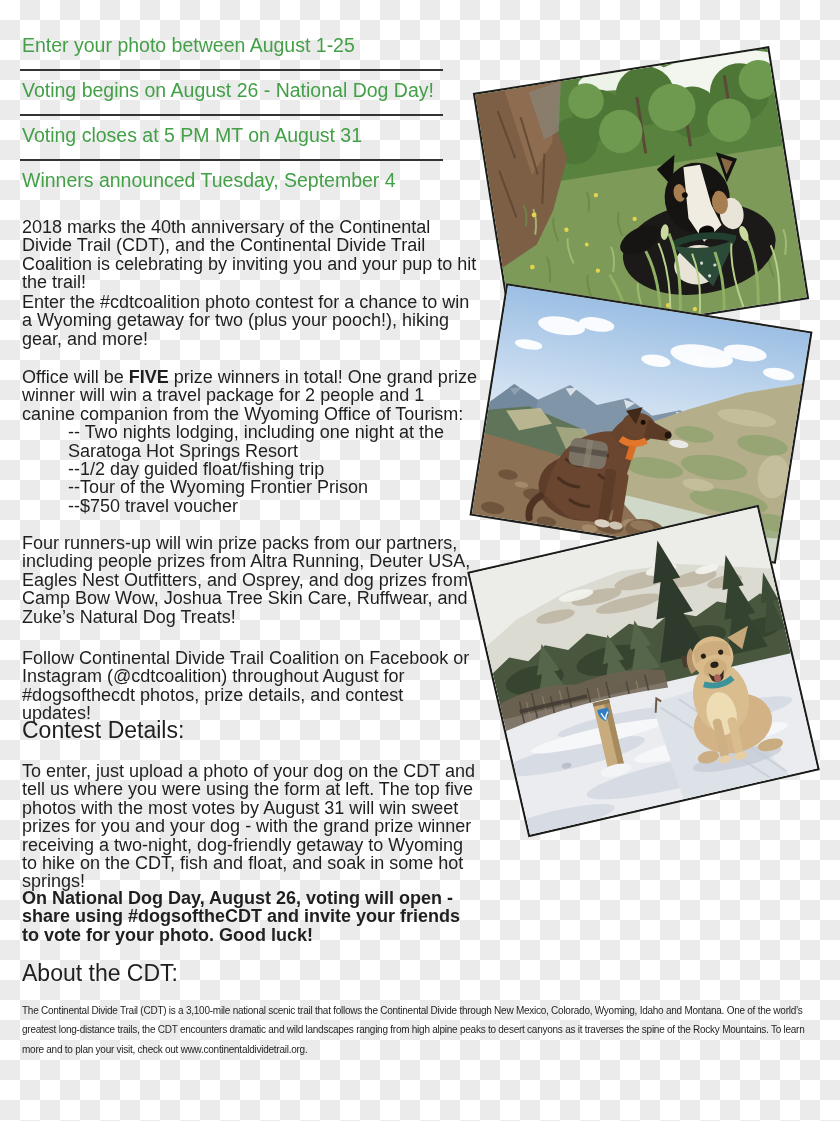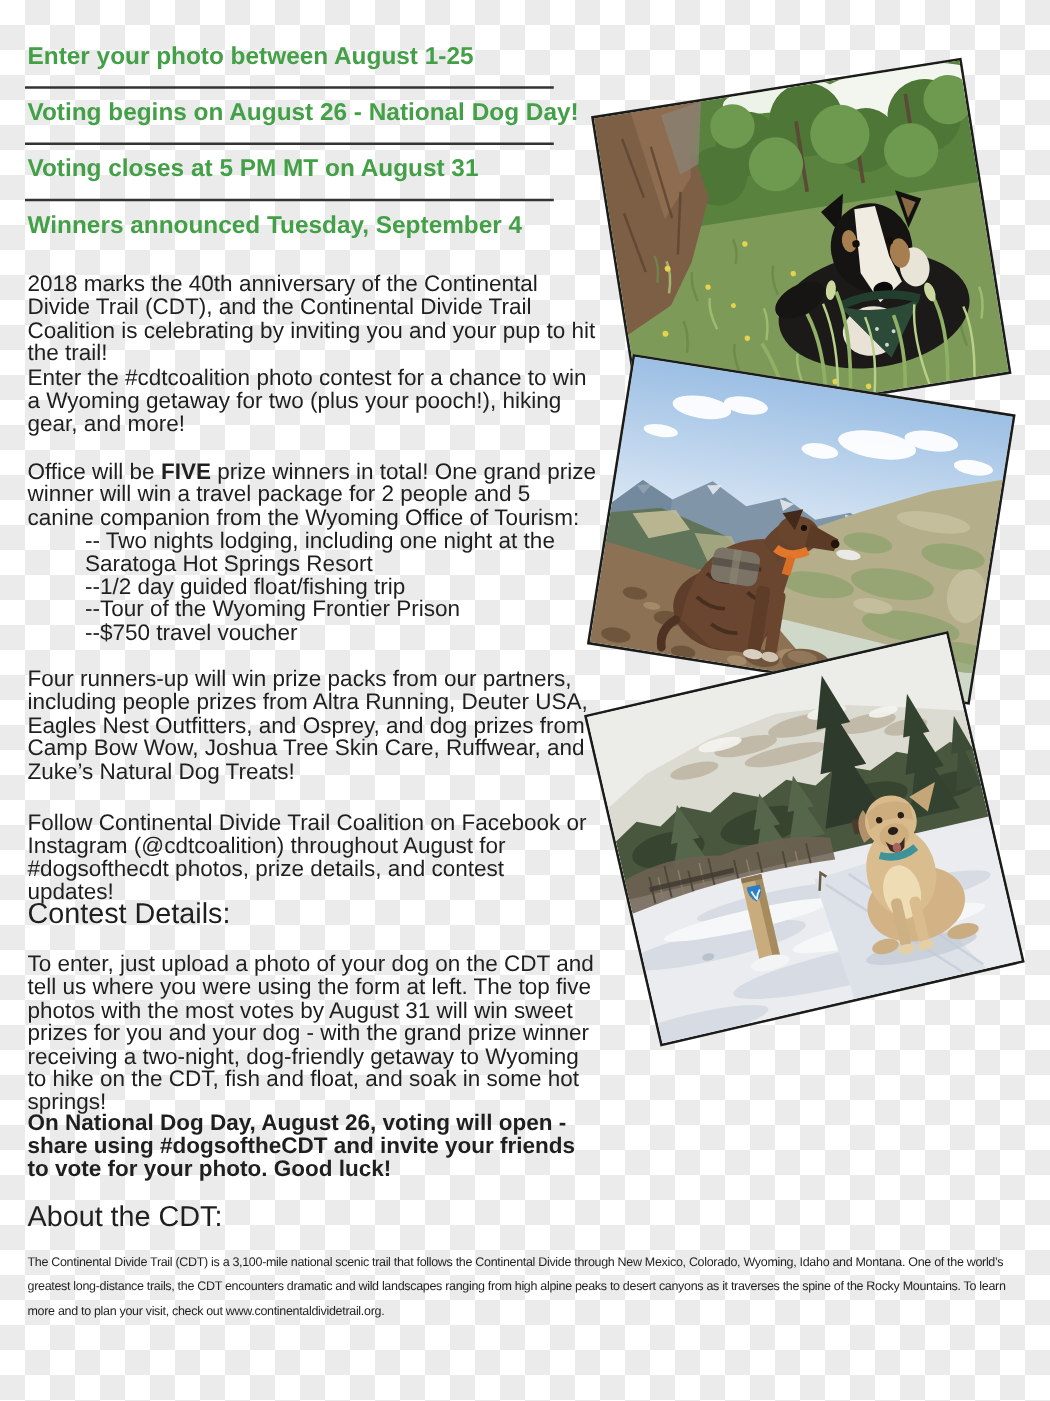--- a/index.html
+++ b/index.html
@@ -9,21 +9,21 @@
     background-image:
       linear-gradient(45deg,#ebebeb 25%,transparent 25%,transparent 75%,#ebebeb 75%),
       linear-gradient(45deg,#ebebeb 25%,transparent 25%,transparent 75%,#ebebeb 75%);
     background-size:40px 40px;
     background-position:0 0,20px 20px;
     font-family:"Liberation Sans",sans-serif;
     color:#1f1f1f;
   }
   
   .schedule { position:absolute; left:22px; top:33px; width:430px; }
-  .sched-h { color:#43a047; font-size:19.5px; line-height:24px; font-weight:700; margin:0 0 12px 0; white-space:nowrap; }
+  .sched-h { color:#43a047; font-size:19.5px; line-height:24px; font-weight:400; margin:0 0 12px 0; white-space:nowrap; }
   .sched-hr { height:2px; background:#333333; width:423px; margin:0 0 7px -2px; }
   
   .para { position:absolute; left:22px; width:455px; font-size:18px; line-height:18.4px; }
   .p1 { top:218px; }
   .p2 { top:293px; }
   .p3 { top:368px; }
   .p4 { top:534px; }
   .p5 { top:649px; }
   .p6 { top:762px; }
   .pbold { top:889px; font-weight:700; }
@@ -51,21 +51,21 @@
     <div class="sched-hr"></div>
     <div class="sched-h">Voting closes at 5 PM MT on August 31</div>
     <div class="sched-hr"></div>
     <div class="sched-h">Winners announced Tuesday, September 4</div>
   </div>
 
   <div class="para p1">2018 marks the 40th anniversary of the Continental Divide Trail (CDT), and the Continental Divide Trail Coalition is celebrating by inviting you and your pup to hit the trail!</div>
   <div class="para p2">Enter the #cdtcoalition photo contest for a chance to win a Wyoming getaway for two (plus your pooch!), hiking gear, and more!</div>
 
   <div class="para p3">
-    <span>Office will be </span><b>FIVE</b><span> prize winners in total! One grand prize winner will win a travel package for 2 people and 5 canine companion from the Wyoming Office of Tourism:</span>
+    <span>Office will be </span><b>FIVE</b><span> prize winners in total! One grand prize winner will win a travel package for 2 people and 1 canine companion from the Wyoming Office of Tourism:</span>
     <div class="list-item">-- Two nights lodging, including one night at the Saratoga Hot Springs Resort</div>
     <div class="list-item">--1/2 day guided float/fishing trip</div>
     <div class="list-item">--Tour of the Wyoming Frontier Prison</div>
     <div class="list-item">--$750 travel voucher</div>
   </div>
 
   <div class="para p5">Follow Continental Divide Trail Coalition on Facebook or Instagram (@cdtcoalition) throughout August for #dogsofthecdt photos, prize details, and contest updates!</div>
   <div class="para p4">Four runners-up will win prize packs from our partners, including people prizes from Altra Running, Deuter USA, Eagles Nest Outfitters, and Osprey, and dog prizes from Camp Bow Wow, Joshua Tree Skin Care, Ruffwear, and Zuke’s Natural Dog Treats!</div>
 
   <h2 class="h2 h-contest">Contest Details:</h2>

